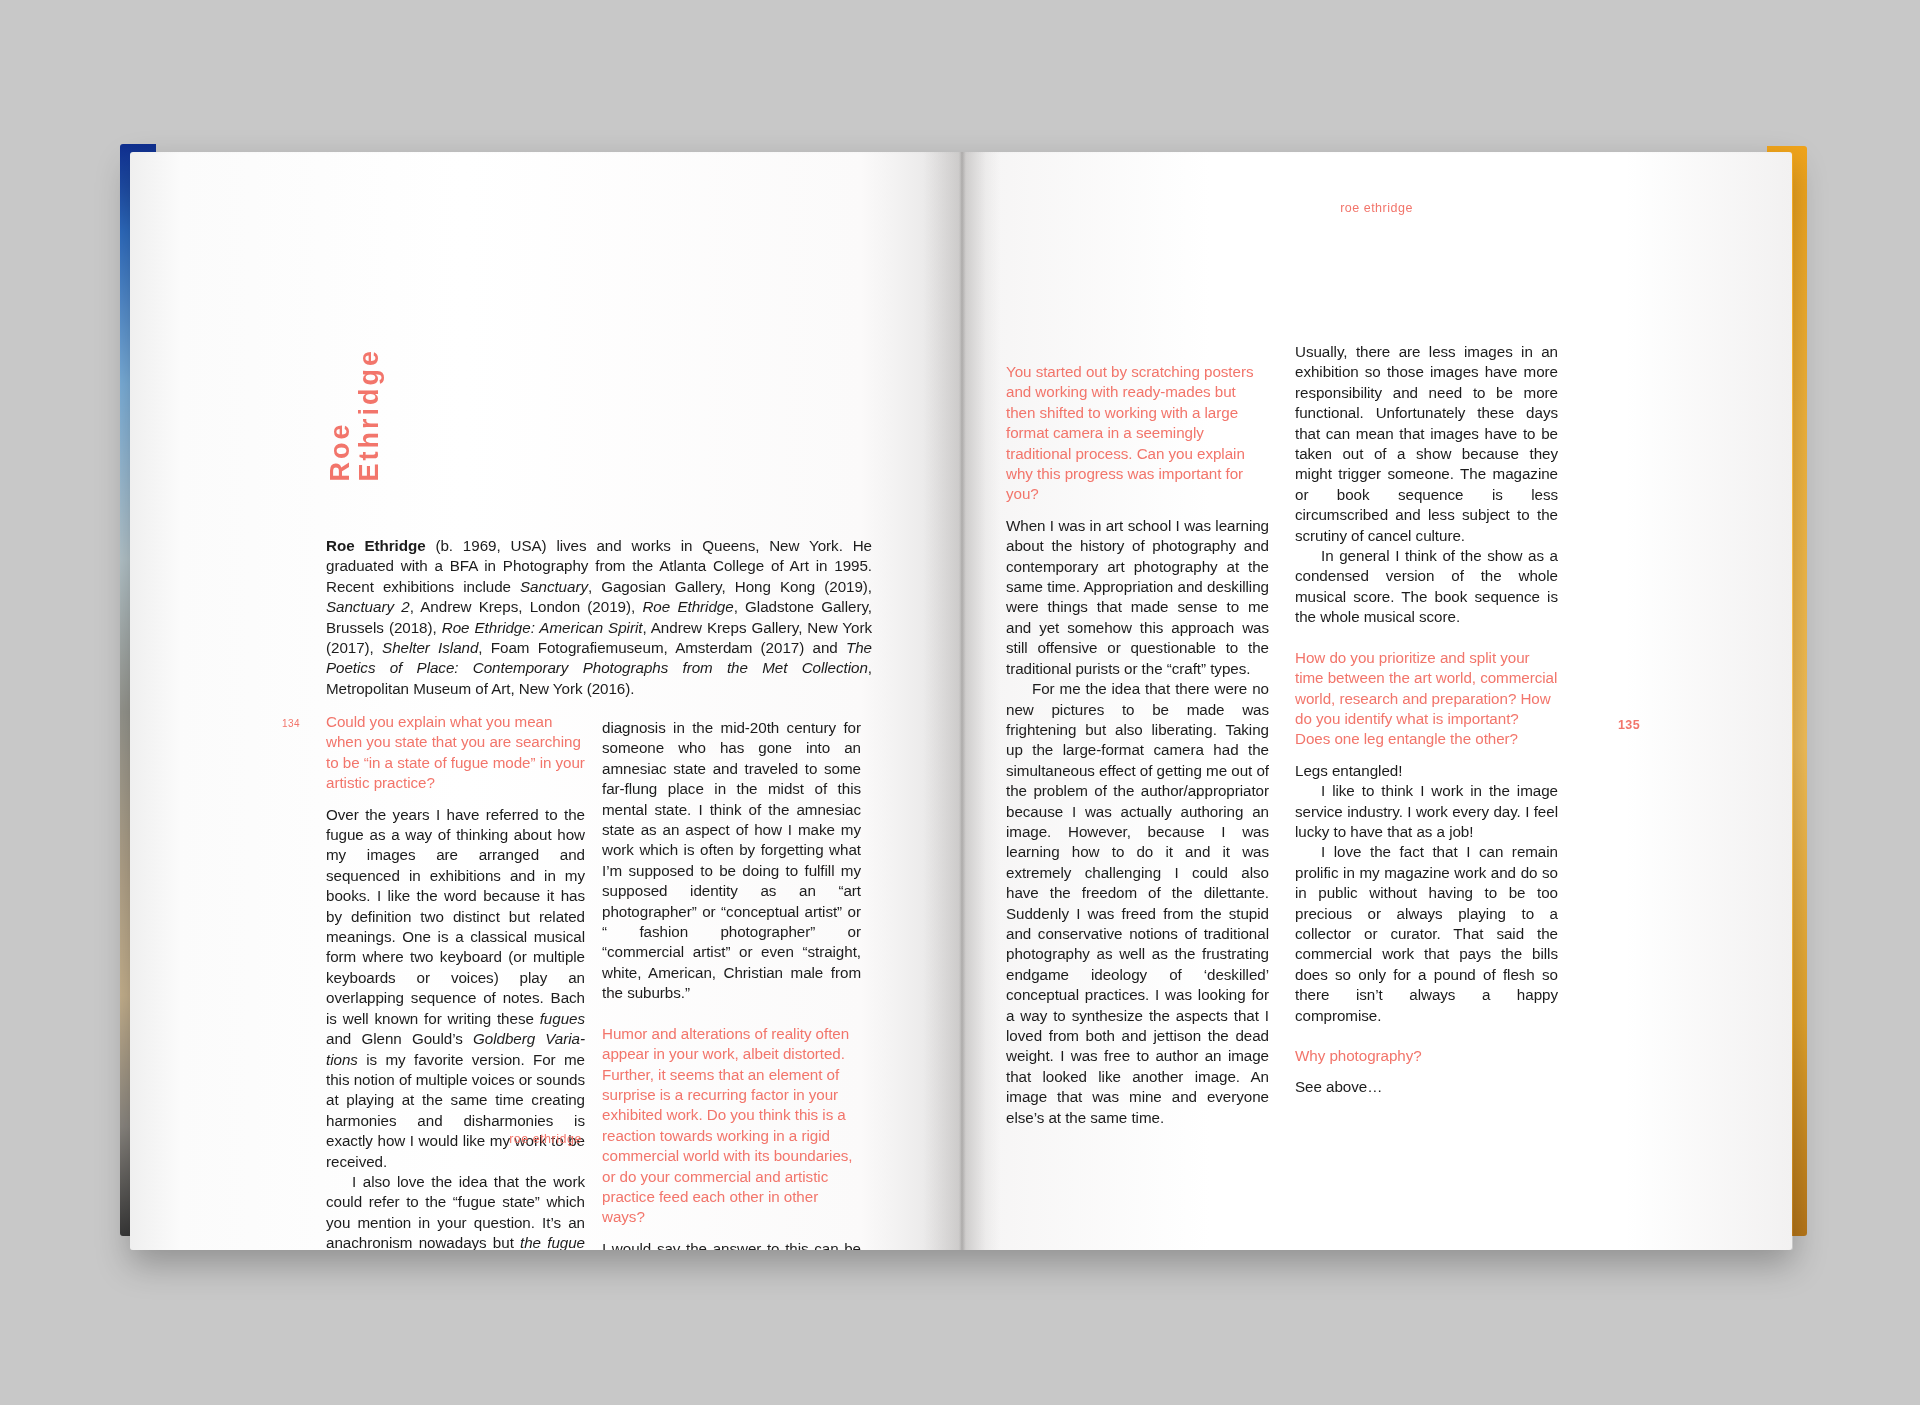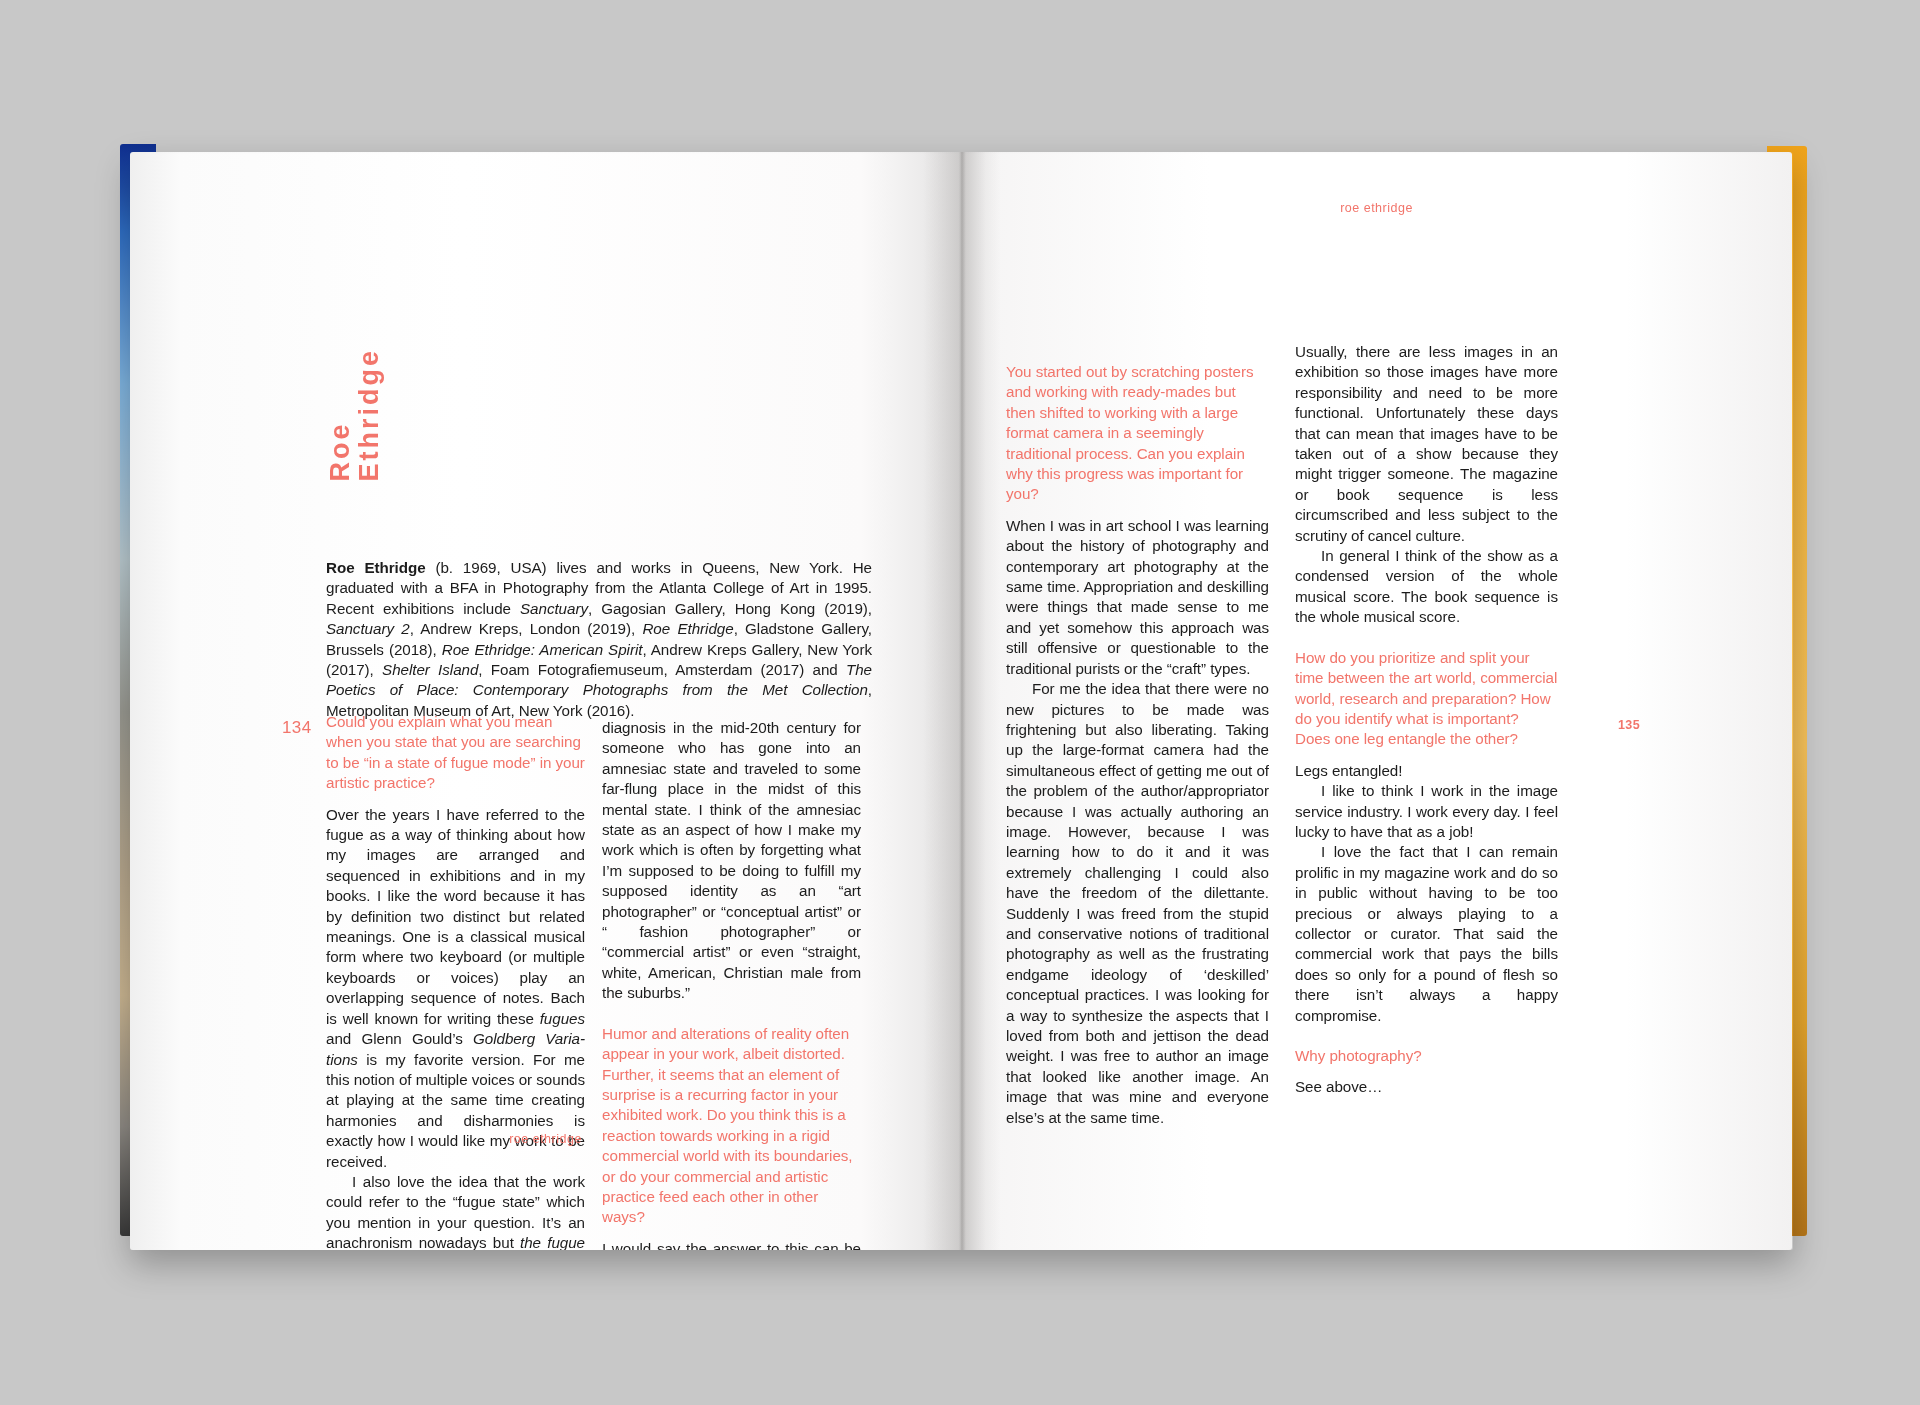--- a/index.html
+++ b/index.html
@@ -128,29 +128,29 @@
     line-height: 29px;
     writing-mode: vertical-rl;
     text-orientation: mixed;
     transform: rotate(180deg);
     transform-origin: center;
     white-space: pre;
   }
   .bio {
     position: absolute;
     left: 196px;
-    top: 406px;
+    top: 384px;
     width: 546px;
   }
   .folio-left {
     position: absolute;
     left: 152px;
     top: 566px;
     color: #f2756b;
-    font-size: 17px;
+    font-size: 10px;
     letter-spacing: .4px;
   }
   .folio-right {
     position: absolute;
     right: 152px;
     top: 566px;
     color: #f2756b;
     font-size: 12.5px;
     letter-spacing: .4px;
     font-weight: bold;

